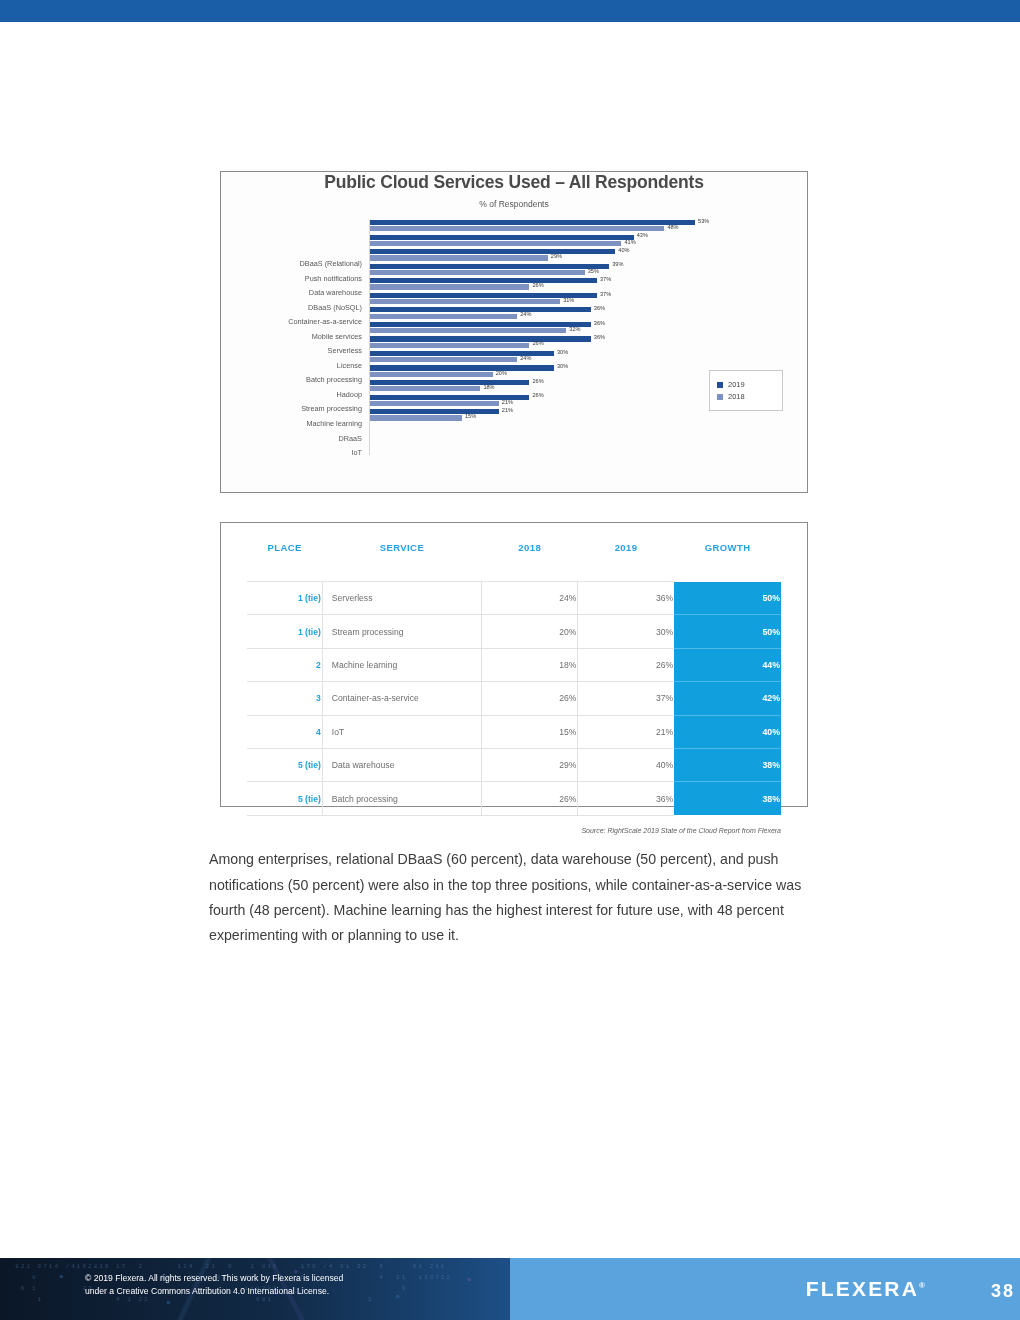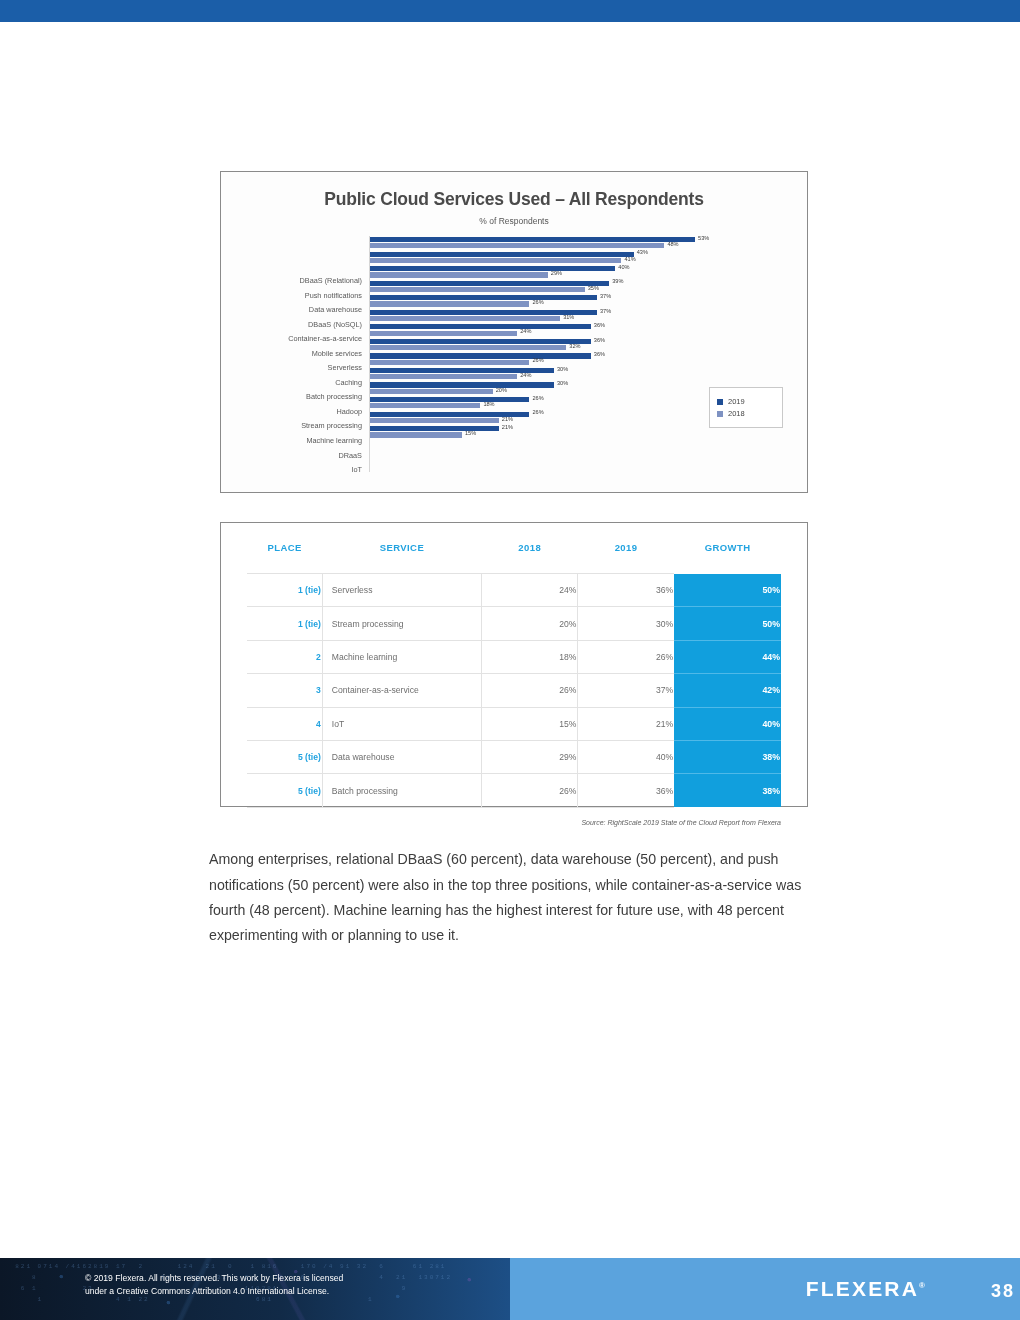--- a/index.html
+++ b/index.html
@@ -13,21 +13,21 @@
   
   .top-bar{position:absolute;left:0;top:0;width:1020px;height:22px;background:#1b5ea8;}
 
   
   .chart-panel{
     position:absolute;left:220px;top:171px;width:588px;height:322px;
     background:#fdfdfd;border:1px solid #8a8a8a;box-sizing:border-box;
   }
   .chart-title{
     text-align:center;font-size:17.5px;font-weight:bold;color:#4a4a4a;
-    margin-top:17px;letter-spacing:-0.2px;
+    margin-top:0;letter-spacing:-0.2px;
   }
   .chart-sub{text-align:center;font-size:8.5px;color:#555;margin-top:6px;}
 
   .plot{position:relative;margin-top:10px;height:240px;}
   .axis-line{position:absolute;left:148px;top:0;width:1px;height:236px;background:#d6d6d6;}
 
   .row{position:relative;height:14.55px;}
   .cat-label{
     position:absolute;left:0;top:0;width:141px;text-align:right;
     font-size:7.3px;color:#595959;line-height:14.55px;white-space:nowrap;margin-top:38px;
@@ -52,21 +52,21 @@
 
   
   .table-panel{
     position:absolute;left:220px;top:522px;width:588px;height:285px;
     background:#ffffff;border:1px solid #8a8a8a;box-sizing:border-box;
     padding:18px 26px 0 26px;
   }
   table{border-collapse:collapse;width:100%;table-layout:fixed;}
   thead th{
     font-size:9.5px;font-weight:bold;color:#22a3e0;letter-spacing:.4px;
-    padding-bottom:20px;text-align:center;
+    padding-bottom:28px;text-align:center;
   }
   th.col-place{width:14%;}
   th.col-service{width:30%;text-align:center;}
   th.col-2018{width:18%;}
   th.col-2019{width:18%;}
   th.col-growth{width:20%;}
 
   tbody td{
     height:30.4px;font-size:8.6px;color:#6e6e6e;text-align:right;
     border-top:1px solid #e2e2e2;
@@ -233,21 +233,21 @@
               <div class="bar-fill" style="width: 220.8px; background: rgb(31, 78, 149);"></div>
               <span class="bar-val" style="left: 220.8px;">36%</span>
             </div>
             <div class="bar bar-2018">
               <div class="bar-fill" style="width: 147.2px; background: rgb(126, 146, 194);"></div>
               <span class="bar-val" style="left: 147.2px;">24%</span>
             </div>
           </div>
         </div>
         <div class="row">
-          <div class="cat-label">Caching</div>
+          <div class="cat-label">License</div>
           <div class="bars">
             <div class="bar bar-2019">
               <div class="bar-fill" style="width: 220.8px; background: rgb(31, 78, 149);"></div>
               <span class="bar-val" style="left: 220.8px;">36%</span>
             </div>
             <div class="bar bar-2018">
               <div class="bar-fill" style="width: 196.267px; background: rgb(126, 146, 194);"></div>
               <span class="bar-val" style="left: 196.267px;">32%</span>
             </div>
           </div>

